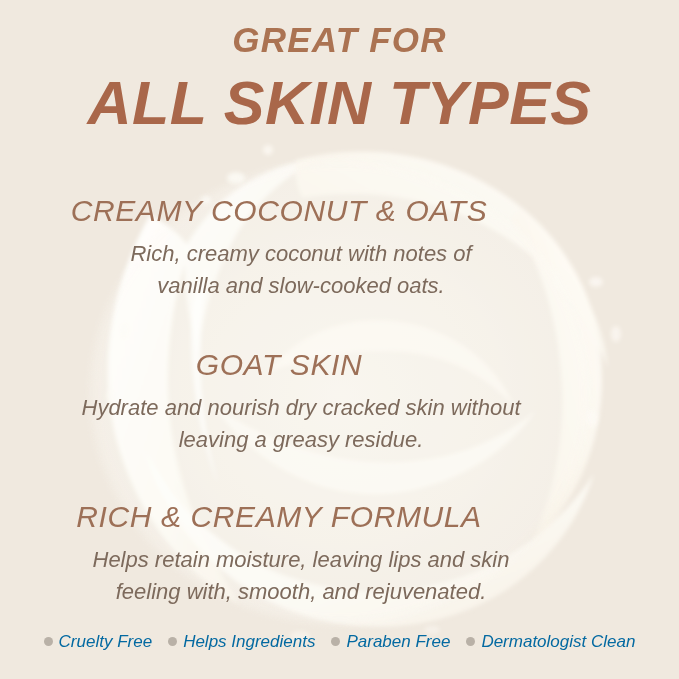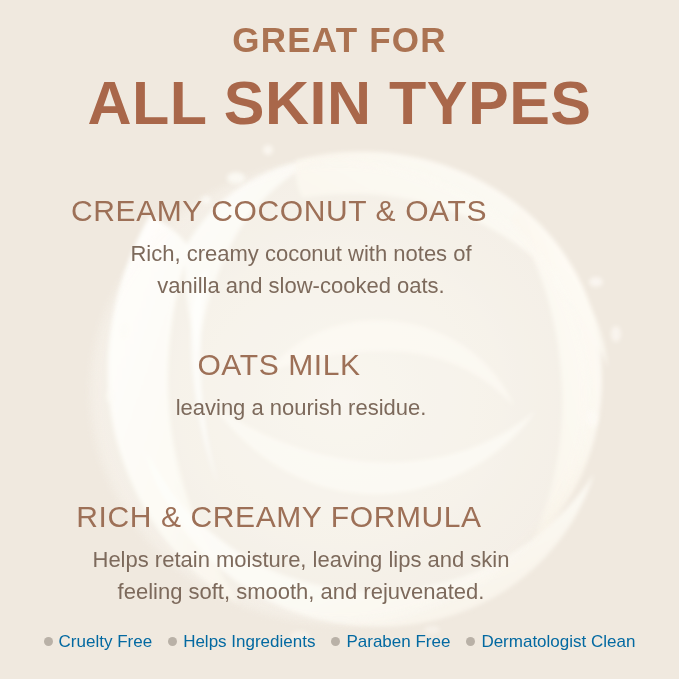--- a/index.html
+++ b/index.html
@@ -12,20 +12,21 @@
     background: #f0e9df;
     font-family: "Liberation Sans", sans-serif;
     overflow: hidden;
   }
   #page {
     position: relative;
     width: 679px;
     height: 679px;
     background: #f0e9df;
     overflow: hidden;
+    font-style: italic;
   }
 
   
   #splash-art {
     position: absolute;
     left: 0;
     top: 0;
     width: 679px;
     height: 679px;
     z-index: 0;
@@ -242,31 +243,32 @@
 
     <div class="section" id="section-0">
       <div class="sec-title">CREAMY COCONUT &amp; OATS</div>
       <div class="sec-body">
         <span class="bline">Rich, creamy coconut with notes of</span>
         <span class="bline">vanilla and slow-cooked oats.</span>
       </div>
     </div>
 
     <div class="section" id="section-1">
-      <div class="sec-title">OATS MILK</div>
+      <div class="sec-title">GOAT SKIN</div>
       <div class="sec-body">
-        <span class="bline">leaving a nourish residue.</span>
+        <span class="bline">Hydrate and nourish dry cracked skin without</span>
+        <span class="bline">leaving a greasy residue.</span>
       </div>
     </div>
 
     <div class="section" id="section-2">
       <div class="sec-title">RICH &amp; CREAMY FORMULA</div>
       <div class="sec-body">
         <span class="bline">Helps retain moisture, leaving lips and skin</span>
-        <span class="bline">feeling soft, smooth, and rejuvenated.</span>
+        <span class="bline">feeling with, smooth, and rejuvenated.</span>
       </div>
     </div>
 
     <div id="footer">
       <div class="badge">
         <span class="badge-dot"></span>
         <span class="badge-label">Cruelty Free</span>
       </div>
       <div class="badge">
         <span class="badge-dot"></span>

